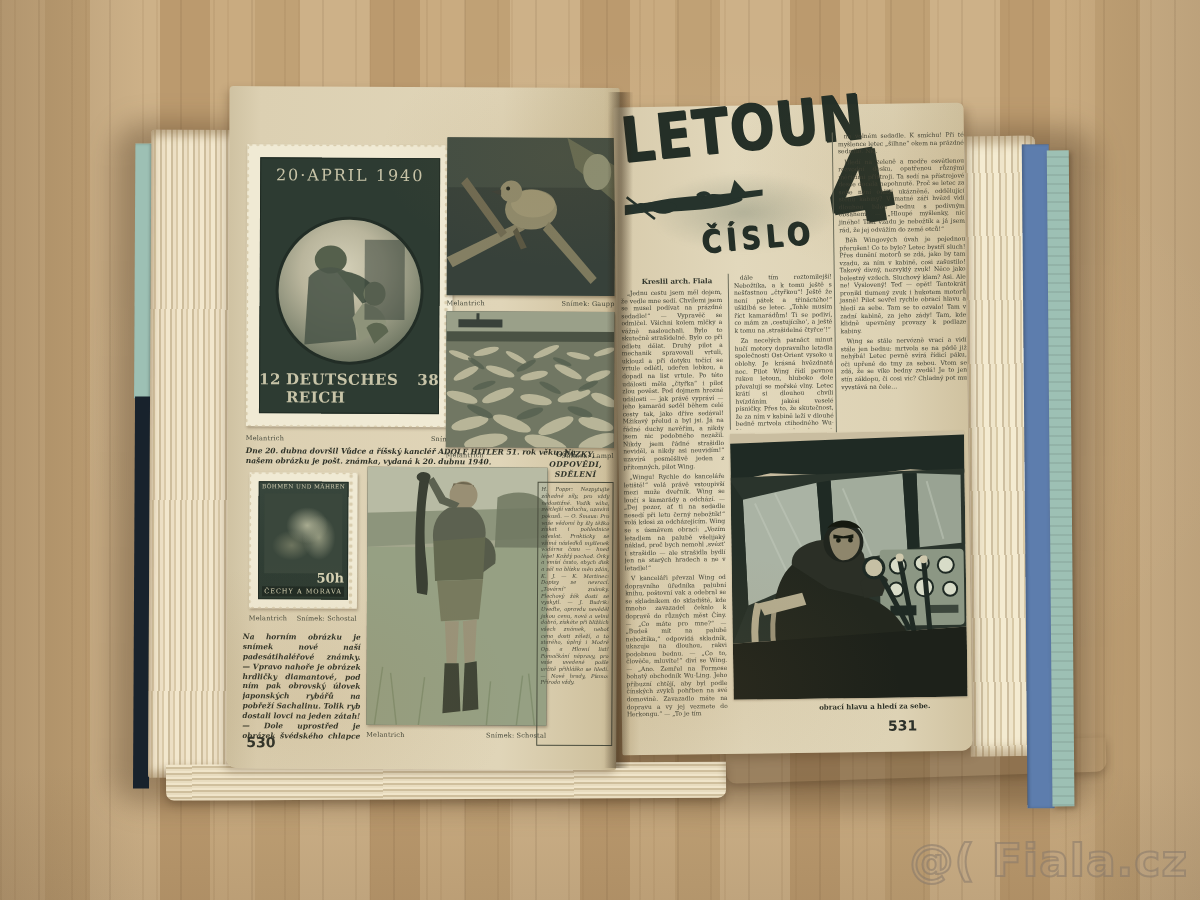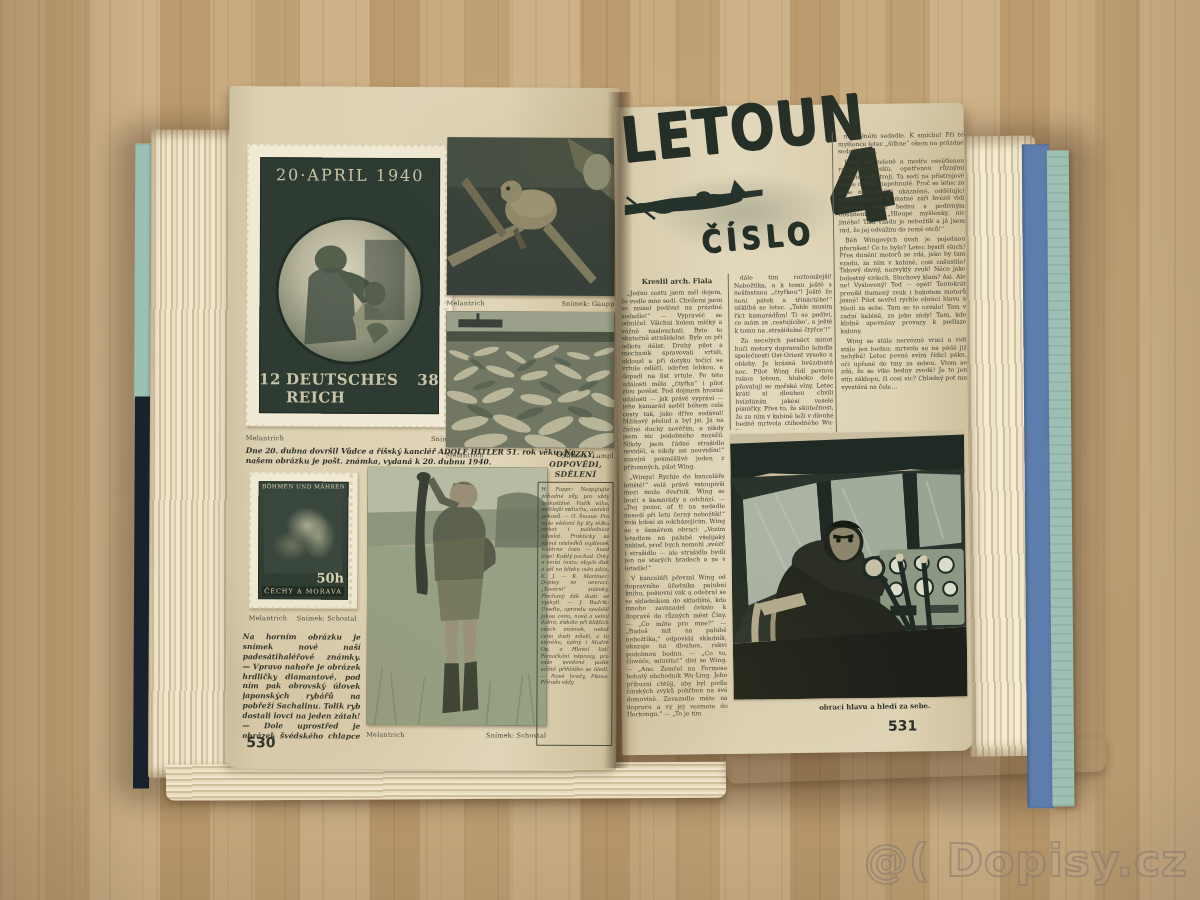--- a/index.html
+++ b/index.html
@@ -429,14 +429,14 @@
         <path d="M0,48 L12,66 L16,172 L0,210 Z" fill="#242e26"></path>
       </svg>
       <div class="cockpit-caption">obrací hlavu a hledí za sebe.</div>
 
       <div class="pagenum" style="left:266px;top:614px;">531</div>
     </div>
 
     <div class="gutter"></div>
   </div>
 
-  <div class="watermark">@( Dopisy.cz</div>
+  <div class="watermark">@( Fiala.cz</div>
 </div>
 
 </body></html>

